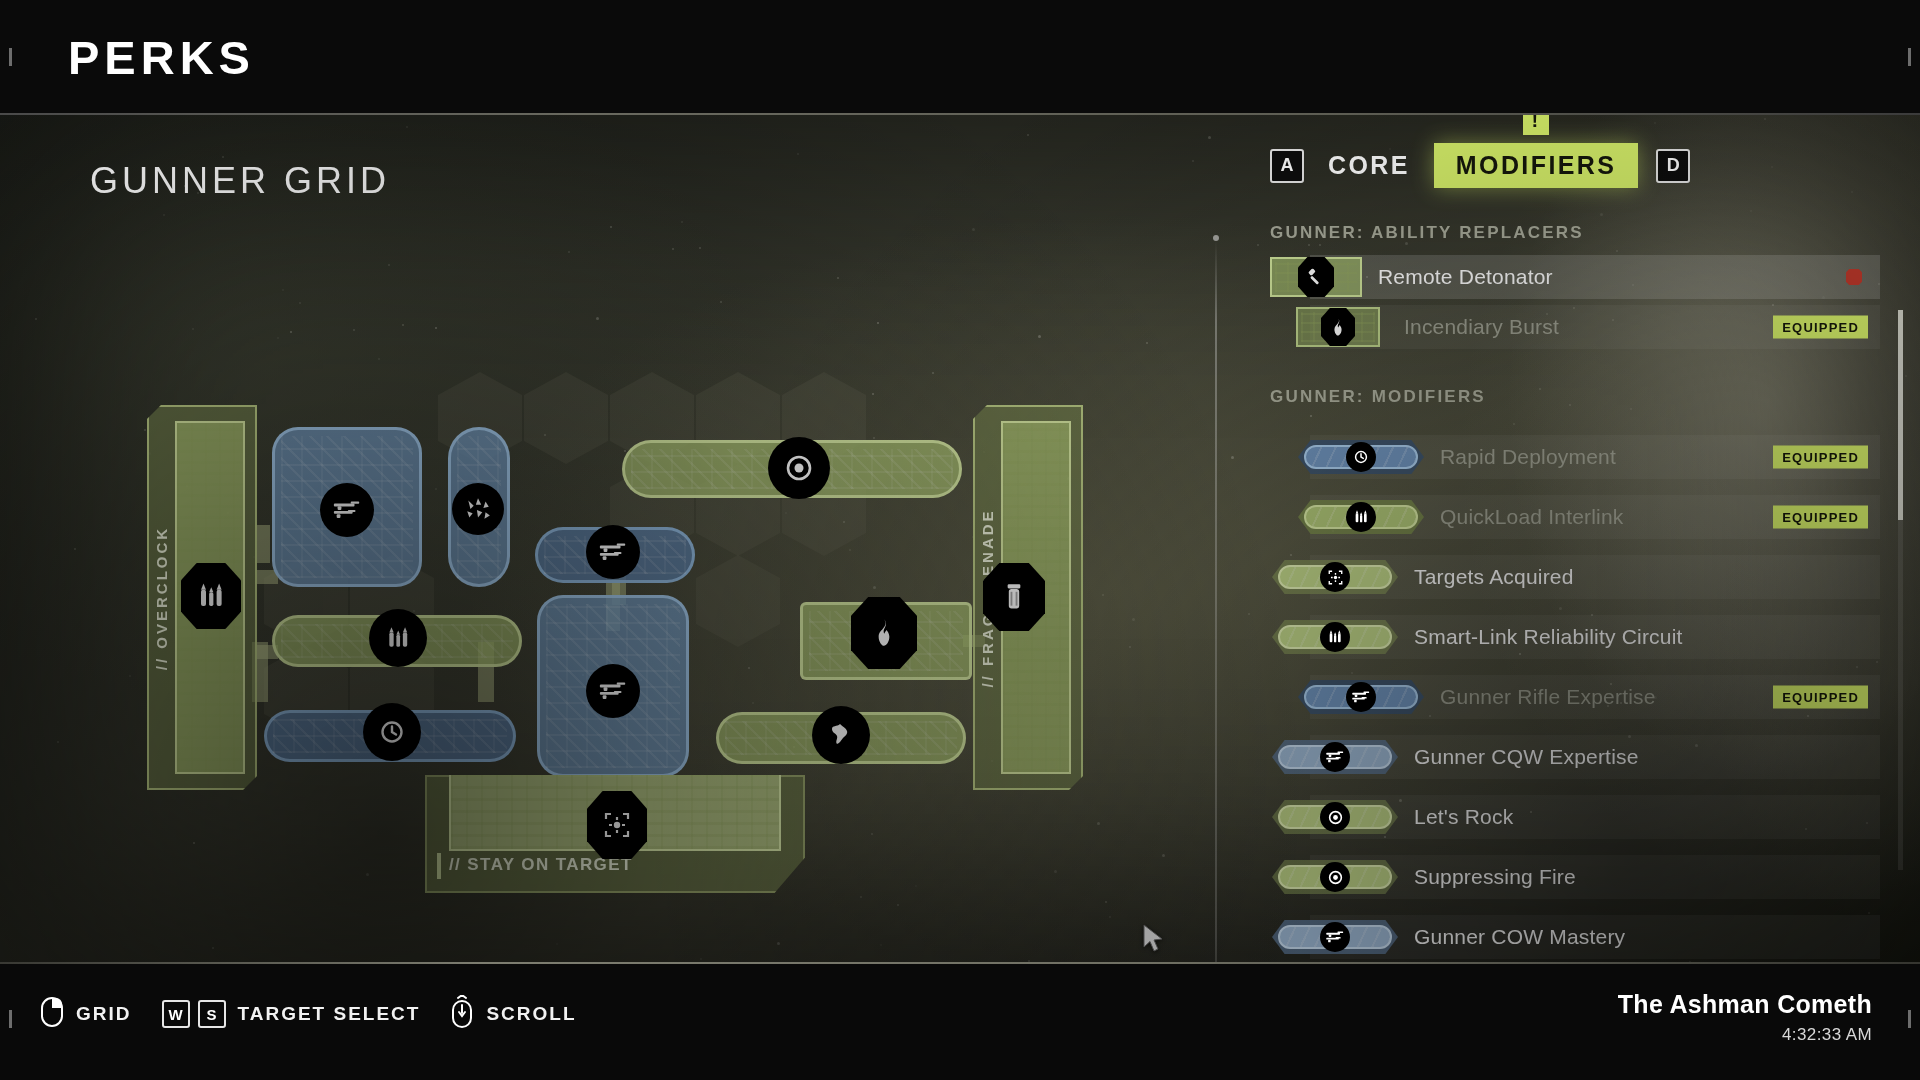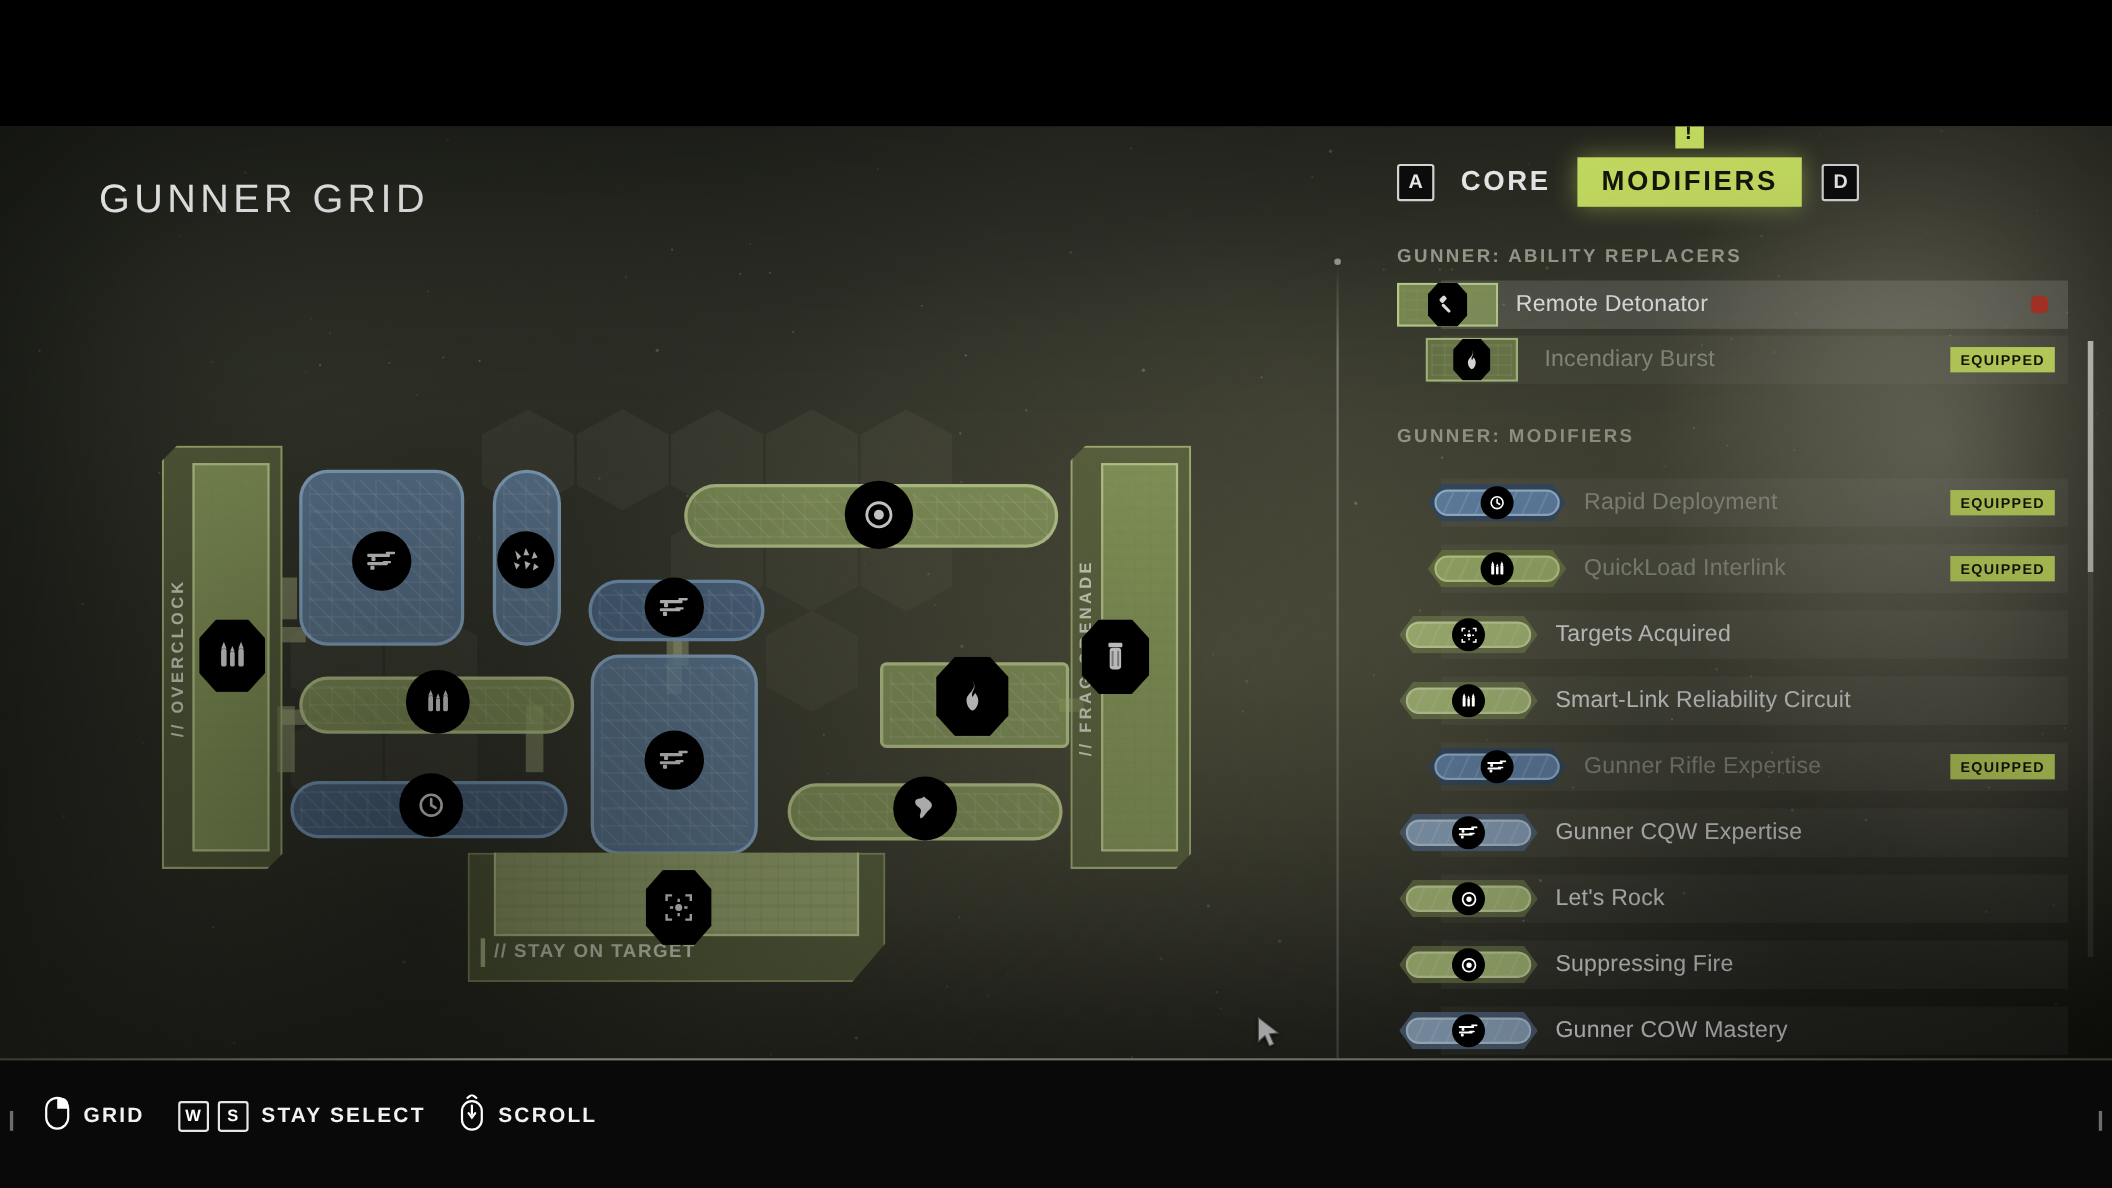--- a/index.html
+++ b/index.html
@@ -861,20 +861,26 @@
         <div class="row-label bright" style="left:164px;">Gunner COW Mastery</div>
       </div>
 
       <div class="scrollbar">
         <div class="thumb"></div>
       </div>
     </div>
 
   </div>
 
+  <div class="topbar">
+    <div class="tick-l"></div>
+    <div class="tick-r"></div>
+    <div class="page-title">PERKS</div>
+    <div class="topbar-rule"></div>
+  </div>
 
   <div class="bottombar">
     <div class="rule"></div>
     <div class="bb-tick"></div>
     <div class="bb-tick-r"></div>
 
     <div class="hints">
       <div class="hint">
         <span>
           <svg width="24" height="32" viewBox="0 0 24 32" fill="none" stroke="#fff" stroke-width="2" aria-hidden="true">
@@ -883,31 +889,35 @@
           </svg>
         </span>
         <span class="htext">GRID</span>
       </div>
 
       <div class="hint">
         <span class="kgroup">
           <span class="kcap">W</span>
           <span class="kcap">S</span>
         </span>
-        <span class="htext">STAY SELECT</span>
+        <span class="htext">TARGET SELECT</span>
       </div>
 
       <div class="hint">
         <span>
           <svg width="24" height="34" viewBox="0 0 24 34" fill="none" stroke="#fff" stroke-width="2" aria-hidden="true">
             <rect x="3" y="6" width="18" height="26" rx="9"></rect>
             <path d="M8 3 l4 -3 l4 3" stroke-linecap="round"></path>
             <path d="M12 10 v8" stroke-linecap="round"></path>
             <path d="M9 17 l3 4 l3 -4" stroke-linecap="round"></path>
           </svg>
         </span>
         <span class="htext">SCROLL</span>
       </div>
     </div>
 
+    <div class="mission">
+      <div class="mname">The Ashman Cometh</div>
+      <div class="mtime">4:32:33 AM</div>
+    </div>
   </div>
 
 </div>
 
 </body></html>

